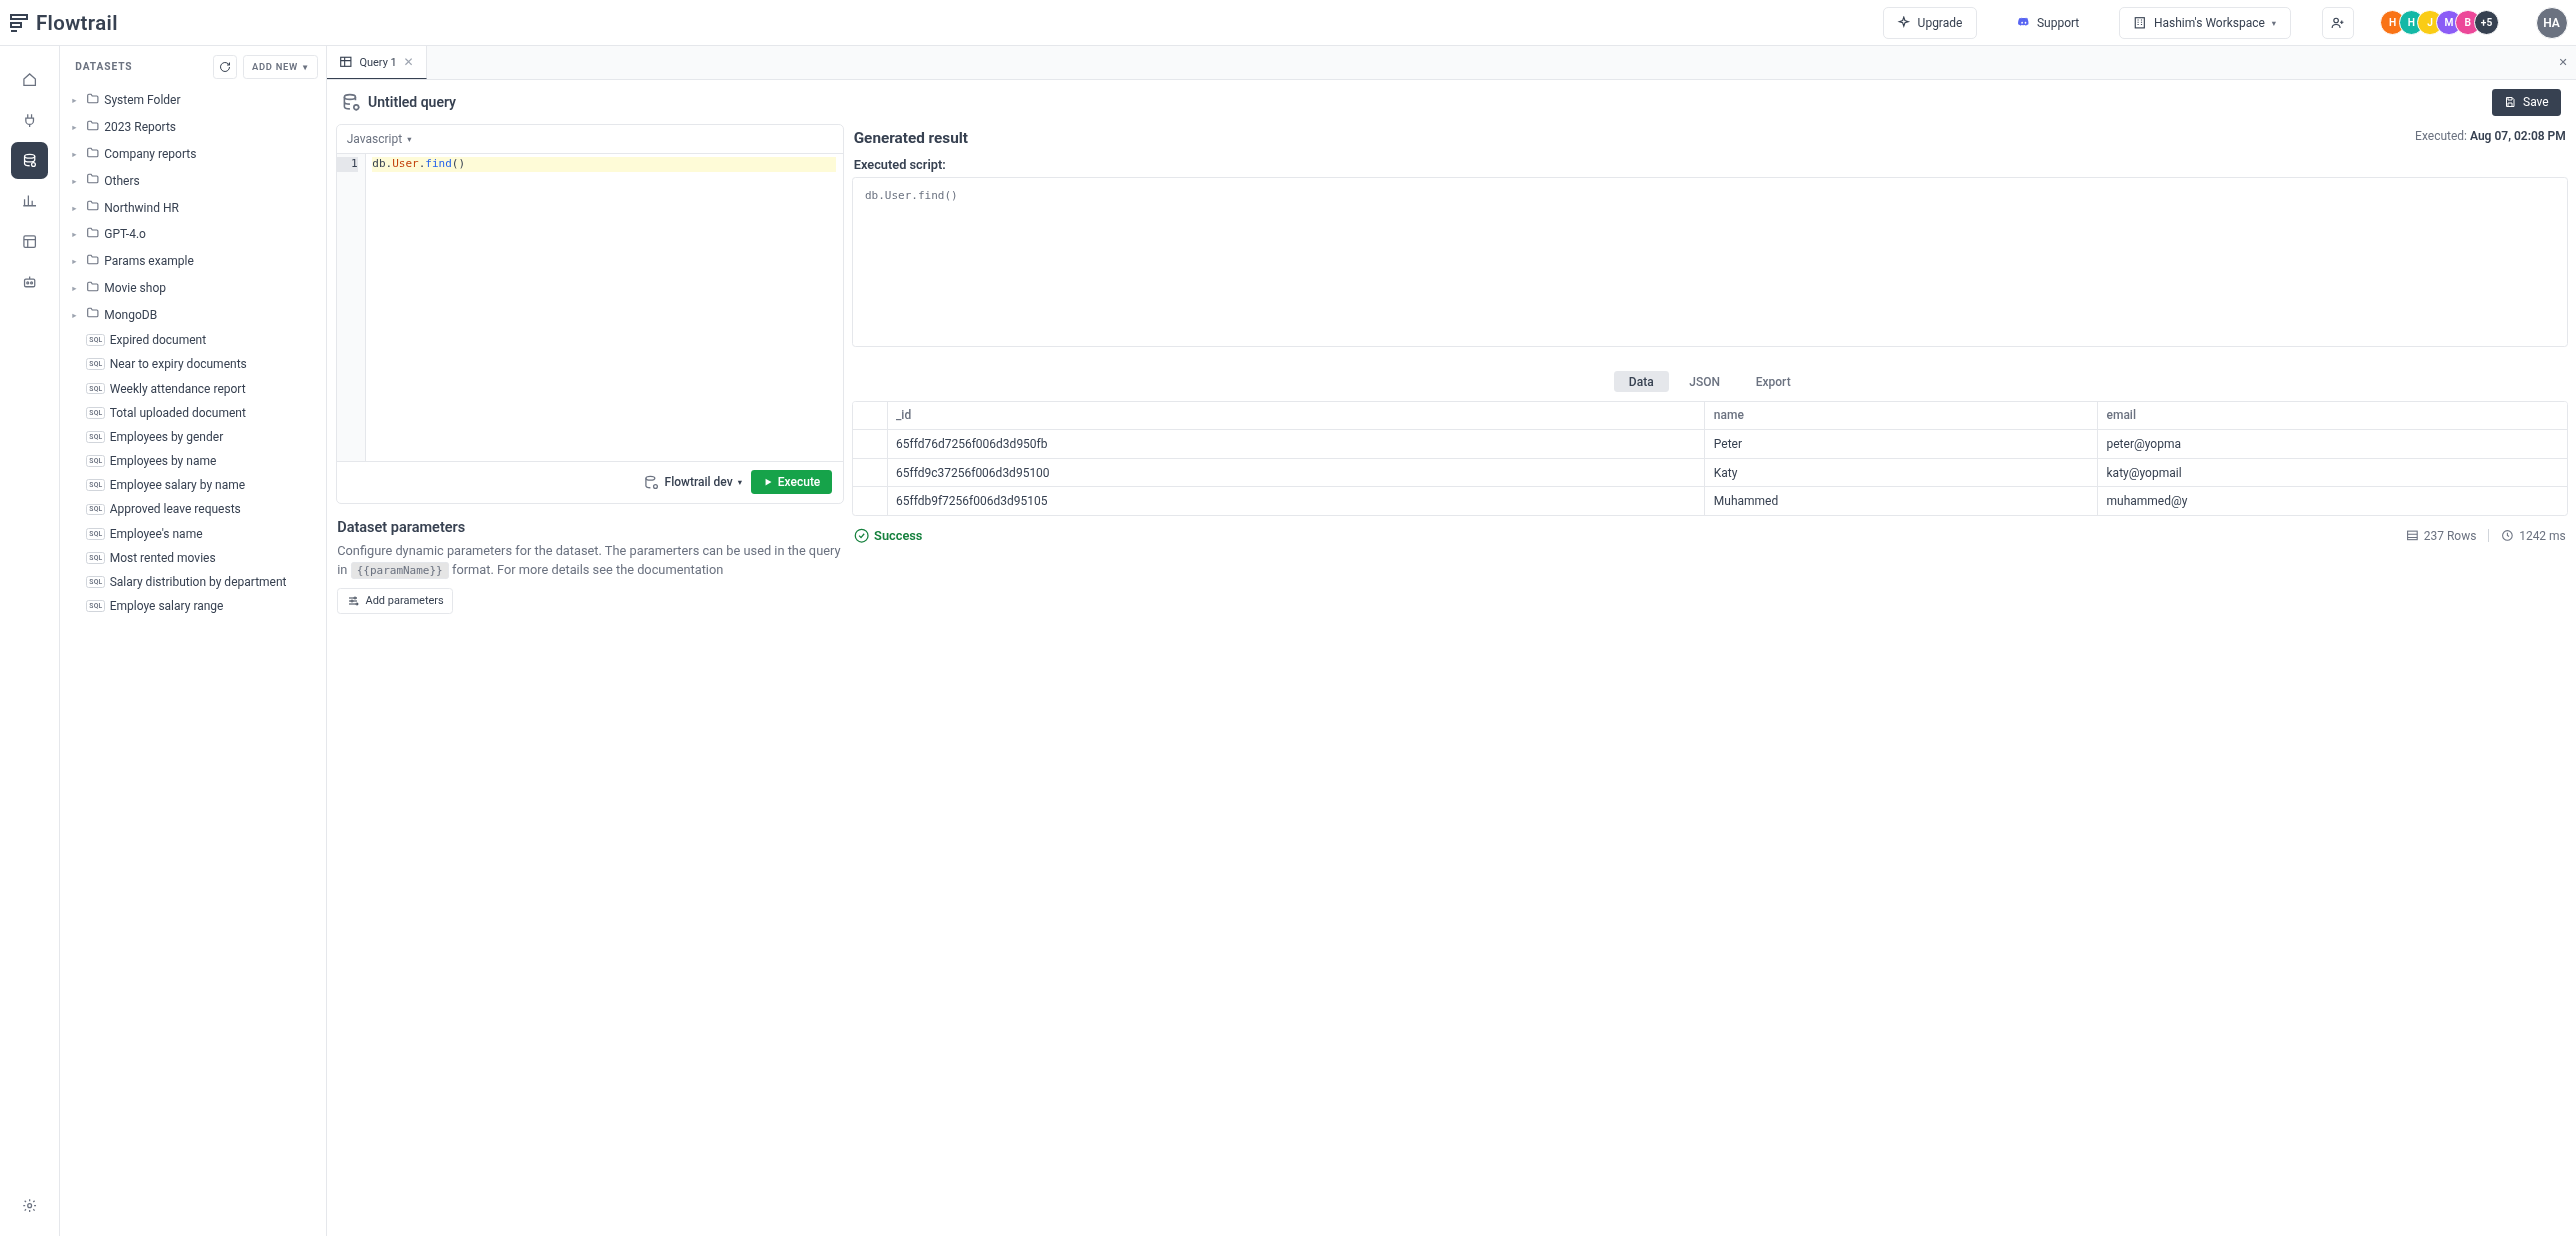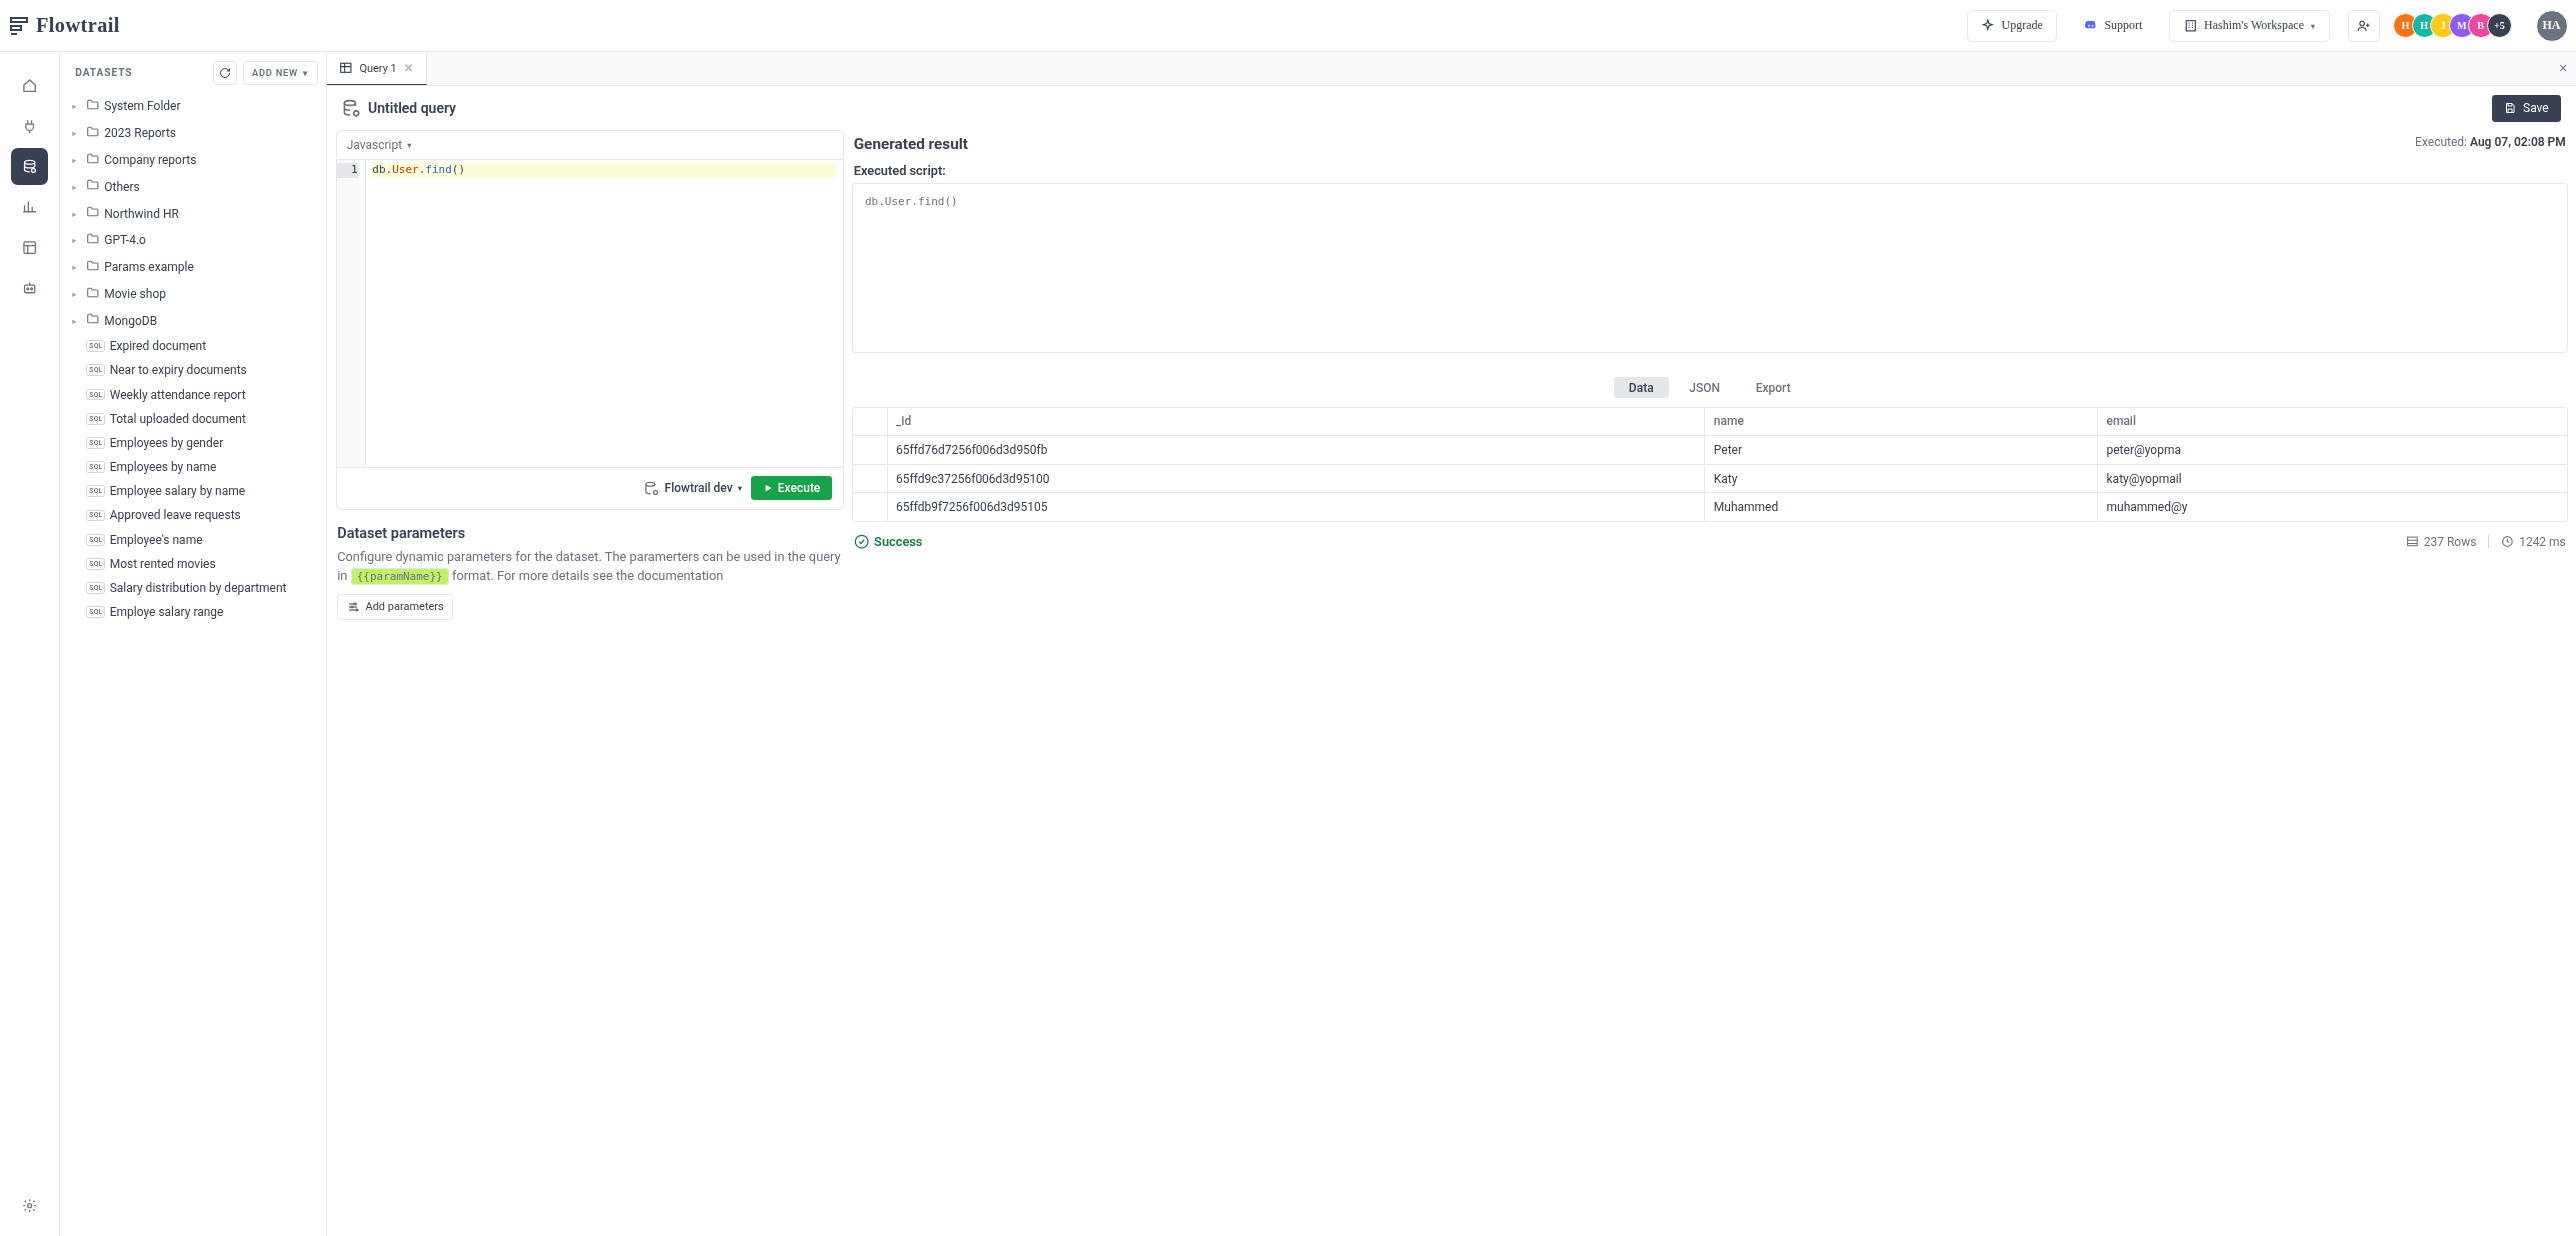--- a/index.html
+++ b/index.html
@@ -29,25 +29,24 @@
     background: var(--bg);
     height: 100vh;
     display: flex;
     flex-direction: column;
     overflow: hidden;
   }
   
   .topbar {
     display: flex;
     align-items: center;
-    height: 52px;
+    height: 46px;
     padding: 0 8.5px 0 0;
     border-bottom: 0.9px solid var(--border);
-    gap: 13px;
-    font-family: Liberation Serif, serif;
+    gap: 26px;
   }
   .logo {
     display: flex;
     align-items: center;
     gap: 5.1px;
     font-size: 20.4px;
     font-weight: 600;
     letter-spacing: 0.4px;
     padding-left: 6.8px;
   }
@@ -291,21 +290,21 @@
     font-weight: 600;
     margin-bottom: 5.1px;
   }
   .param-desc {
     font-size: 12.8px;
     color: var(--text-muted);
     line-height: 1.5;
     margin-bottom: 8.5px;
   }
   .param-desc code {
-    background: #bef264;
+    background: #e5e5e5;
     border: 0.9px solid var(--border);
     padding: 0.9px 5.1px;
     border-radius: 3.4px;
     font-size: 11px;
   }
   .param-desc a { color: var(--text-muted); }
   .add-param-btn {
     display: inline-flex; align-items: center; gap: 6.8px;
     padding: 5.1px 8.5px;
     border: 0.9px solid var(--border);

